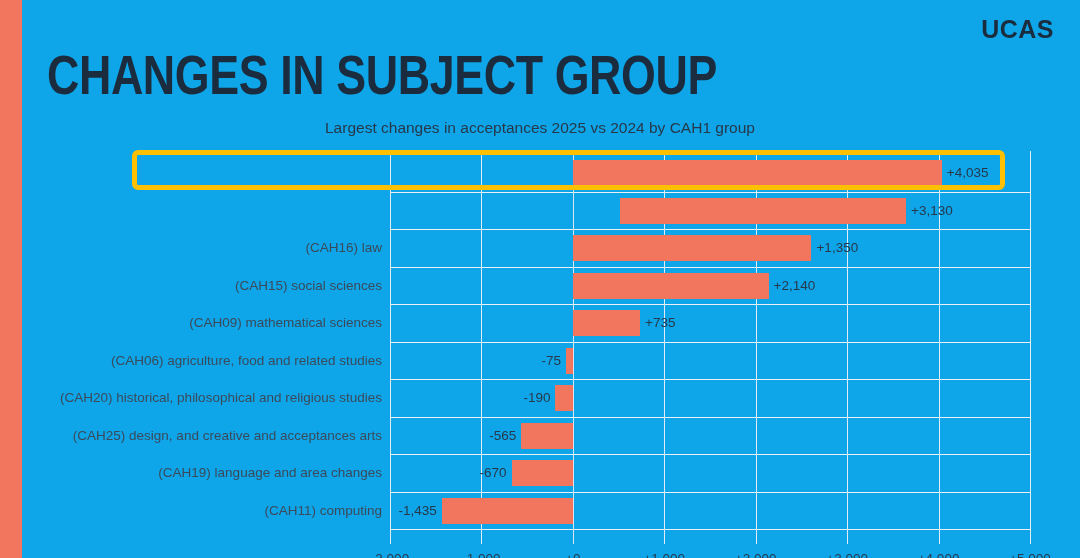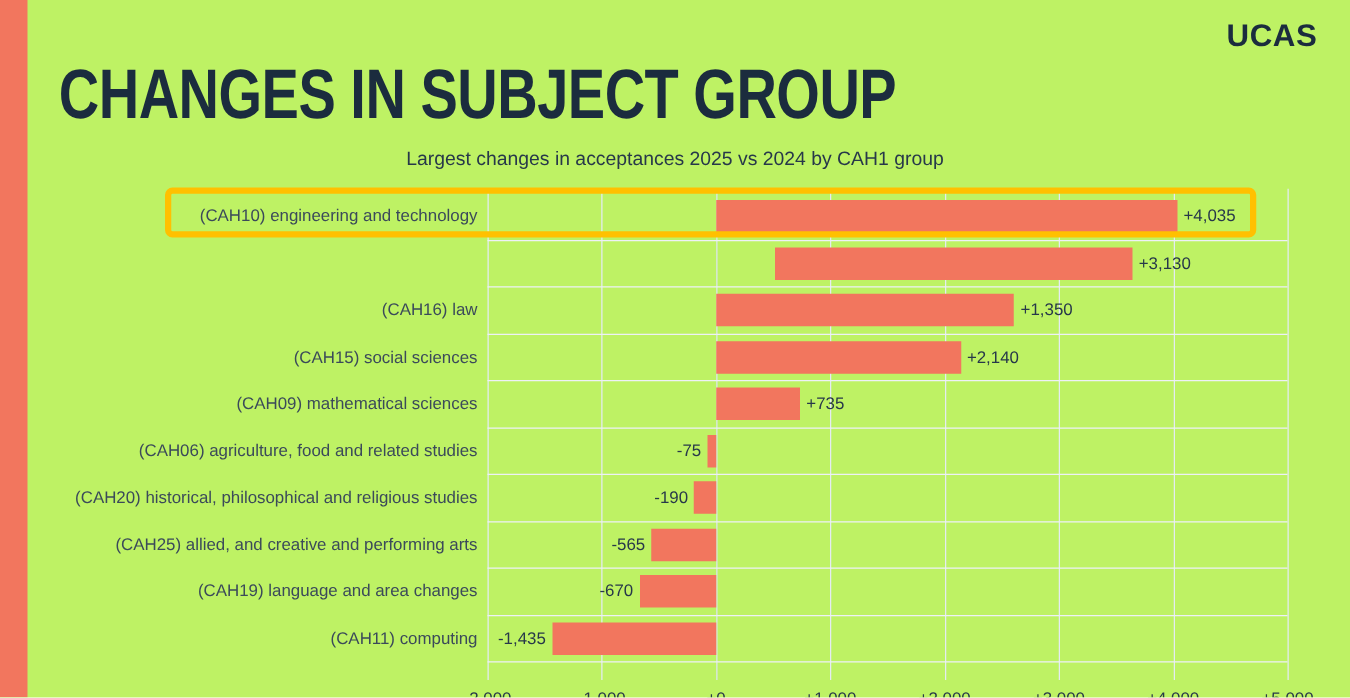--- a/index.html
+++ b/index.html
@@ -9,21 +9,21 @@
   }
   body {
     font-family: "Liberation Sans", sans-serif;
     -webkit-font-smoothing: antialiased;
   }
 
   #slide {
     position: relative;
     width: 1080px;
     height: 558px;
-    background: #bef264;
+    background: #0ea5e9;
     overflow: hidden;
   }
 
   
   #accent-stripe {
     position: absolute;
     left: 0;
     top: 0;
     width: 22px;
     height: 558px;
@@ -268,40 +268,37 @@
         <div class="xtick" style="left: 182.857px;">+0</div>
         <div class="xtick" style="left: 274.286px;">+1,000</div>
         <div class="xtick" style="left: 365.714px;">+2,000</div>
         <div class="xtick" style="left: 457.143px;">+3,000</div>
         <div class="xtick" style="left: 548.571px;">+4,000</div>
         <div class="xtick" style="left: 640px;">+5,000</div>
       </div>
   </div>
 
   <div id="cat-labels">
-      <div class="cat-row" style="top: 3px;">
-        <div class="cat-label" style="top: 9px; position: absolute;">(CAH10) engineering and technology</div>
-      </div>
       <div class="cat-row" style="top: 78px;">
         <div class="cat-label" style="top: 9px; position: absolute;">(CAH16) law</div>
       </div>
       <div class="cat-row" style="top: 115.5px;">
         <div class="cat-label" style="top: 9px; position: absolute;">(CAH15) social sciences</div>
       </div>
       <div class="cat-row" style="top: 153px;">
         <div class="cat-label" style="top: 9px; position: absolute;">(CAH09) mathematical sciences</div>
       </div>
       <div class="cat-row" style="top: 190.5px;">
         <div class="cat-label" style="top: 9px; position: absolute;">(CAH06) agriculture, food and related studies</div>
       </div>
       <div class="cat-row" style="top: 228px;">
         <div class="cat-label" style="top: 9px; position: absolute;">(CAH20) historical, philosophical and religious studies</div>
       </div>
       <div class="cat-row" style="top: 265.5px;">
-        <div class="cat-label" style="top: 9px; position: absolute;">(CAH25) allied, and creative and performing arts</div>
+        <div class="cat-label" style="top: 9px; position: absolute;">(CAH25) design, and creative and acceptances arts</div>
       </div>
       <div class="cat-row" style="top: 303px;">
         <div class="cat-label" style="top: 9px; position: absolute;">(CAH19) language and area changes</div>
       </div>
       <div class="cat-row" style="top: 340.5px;">
         <div class="cat-label" style="top: 9px; position: absolute;">(CAH11) computing</div>
       </div>
     </div>
 
   <div id="highlight-box"></div>

